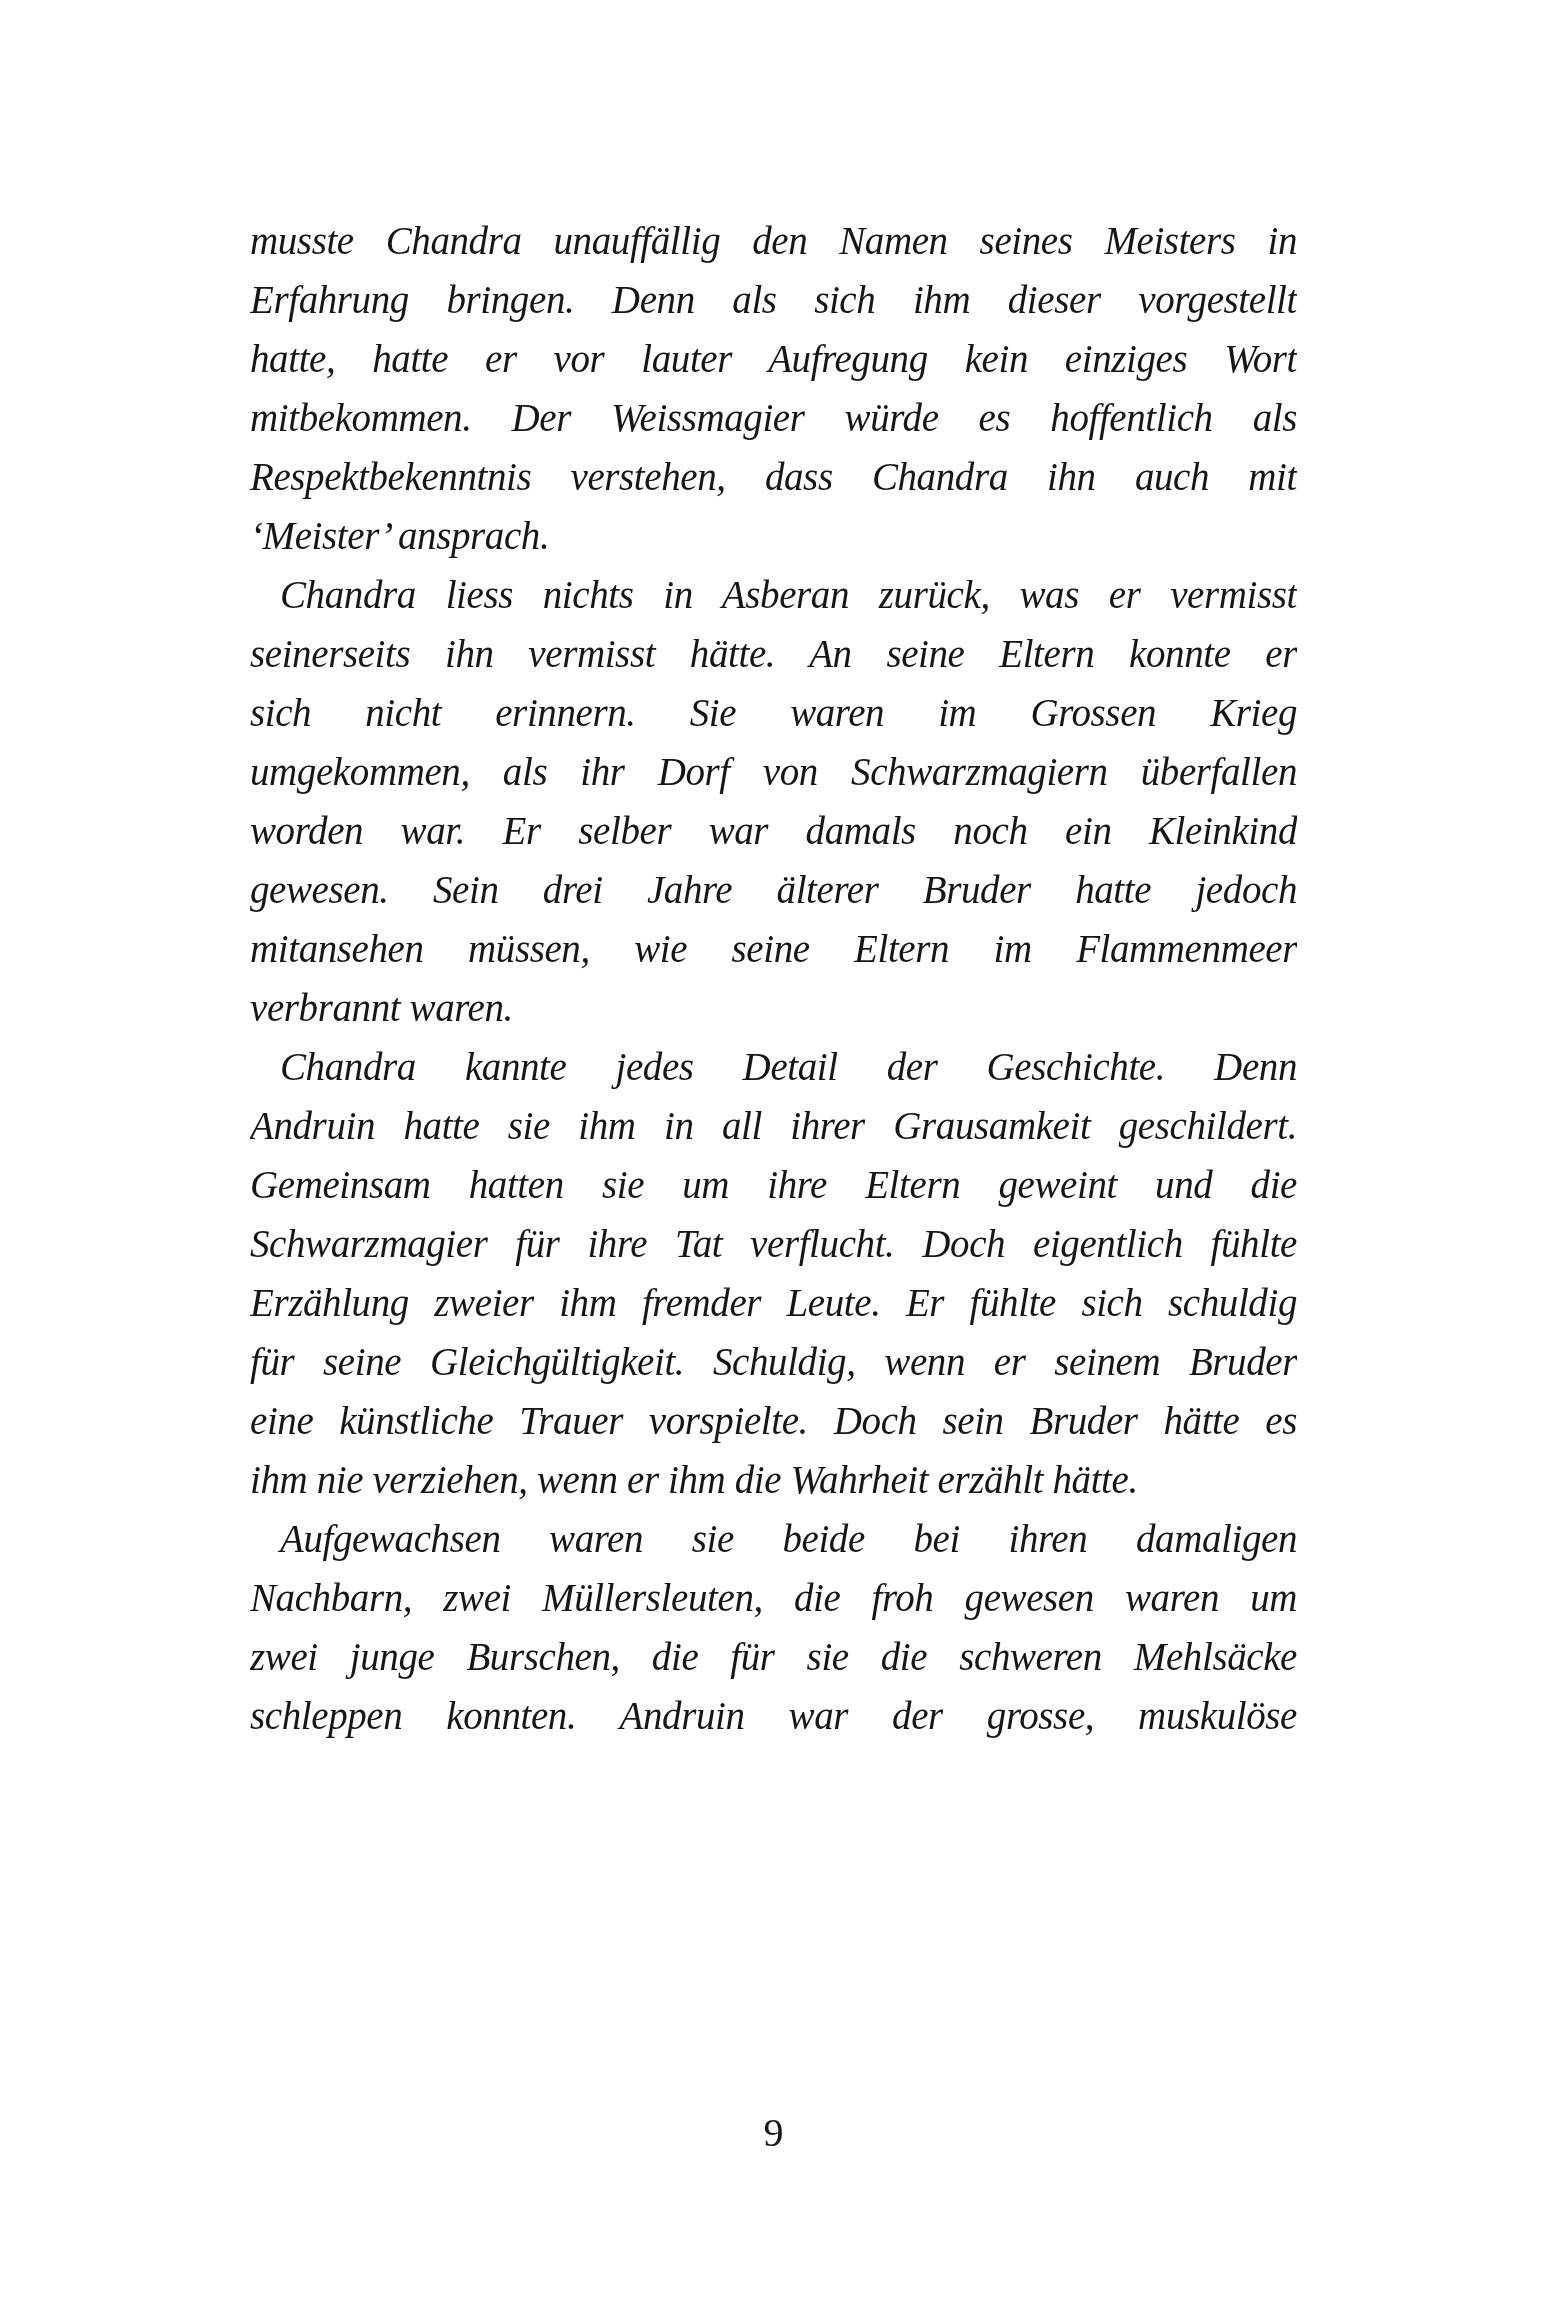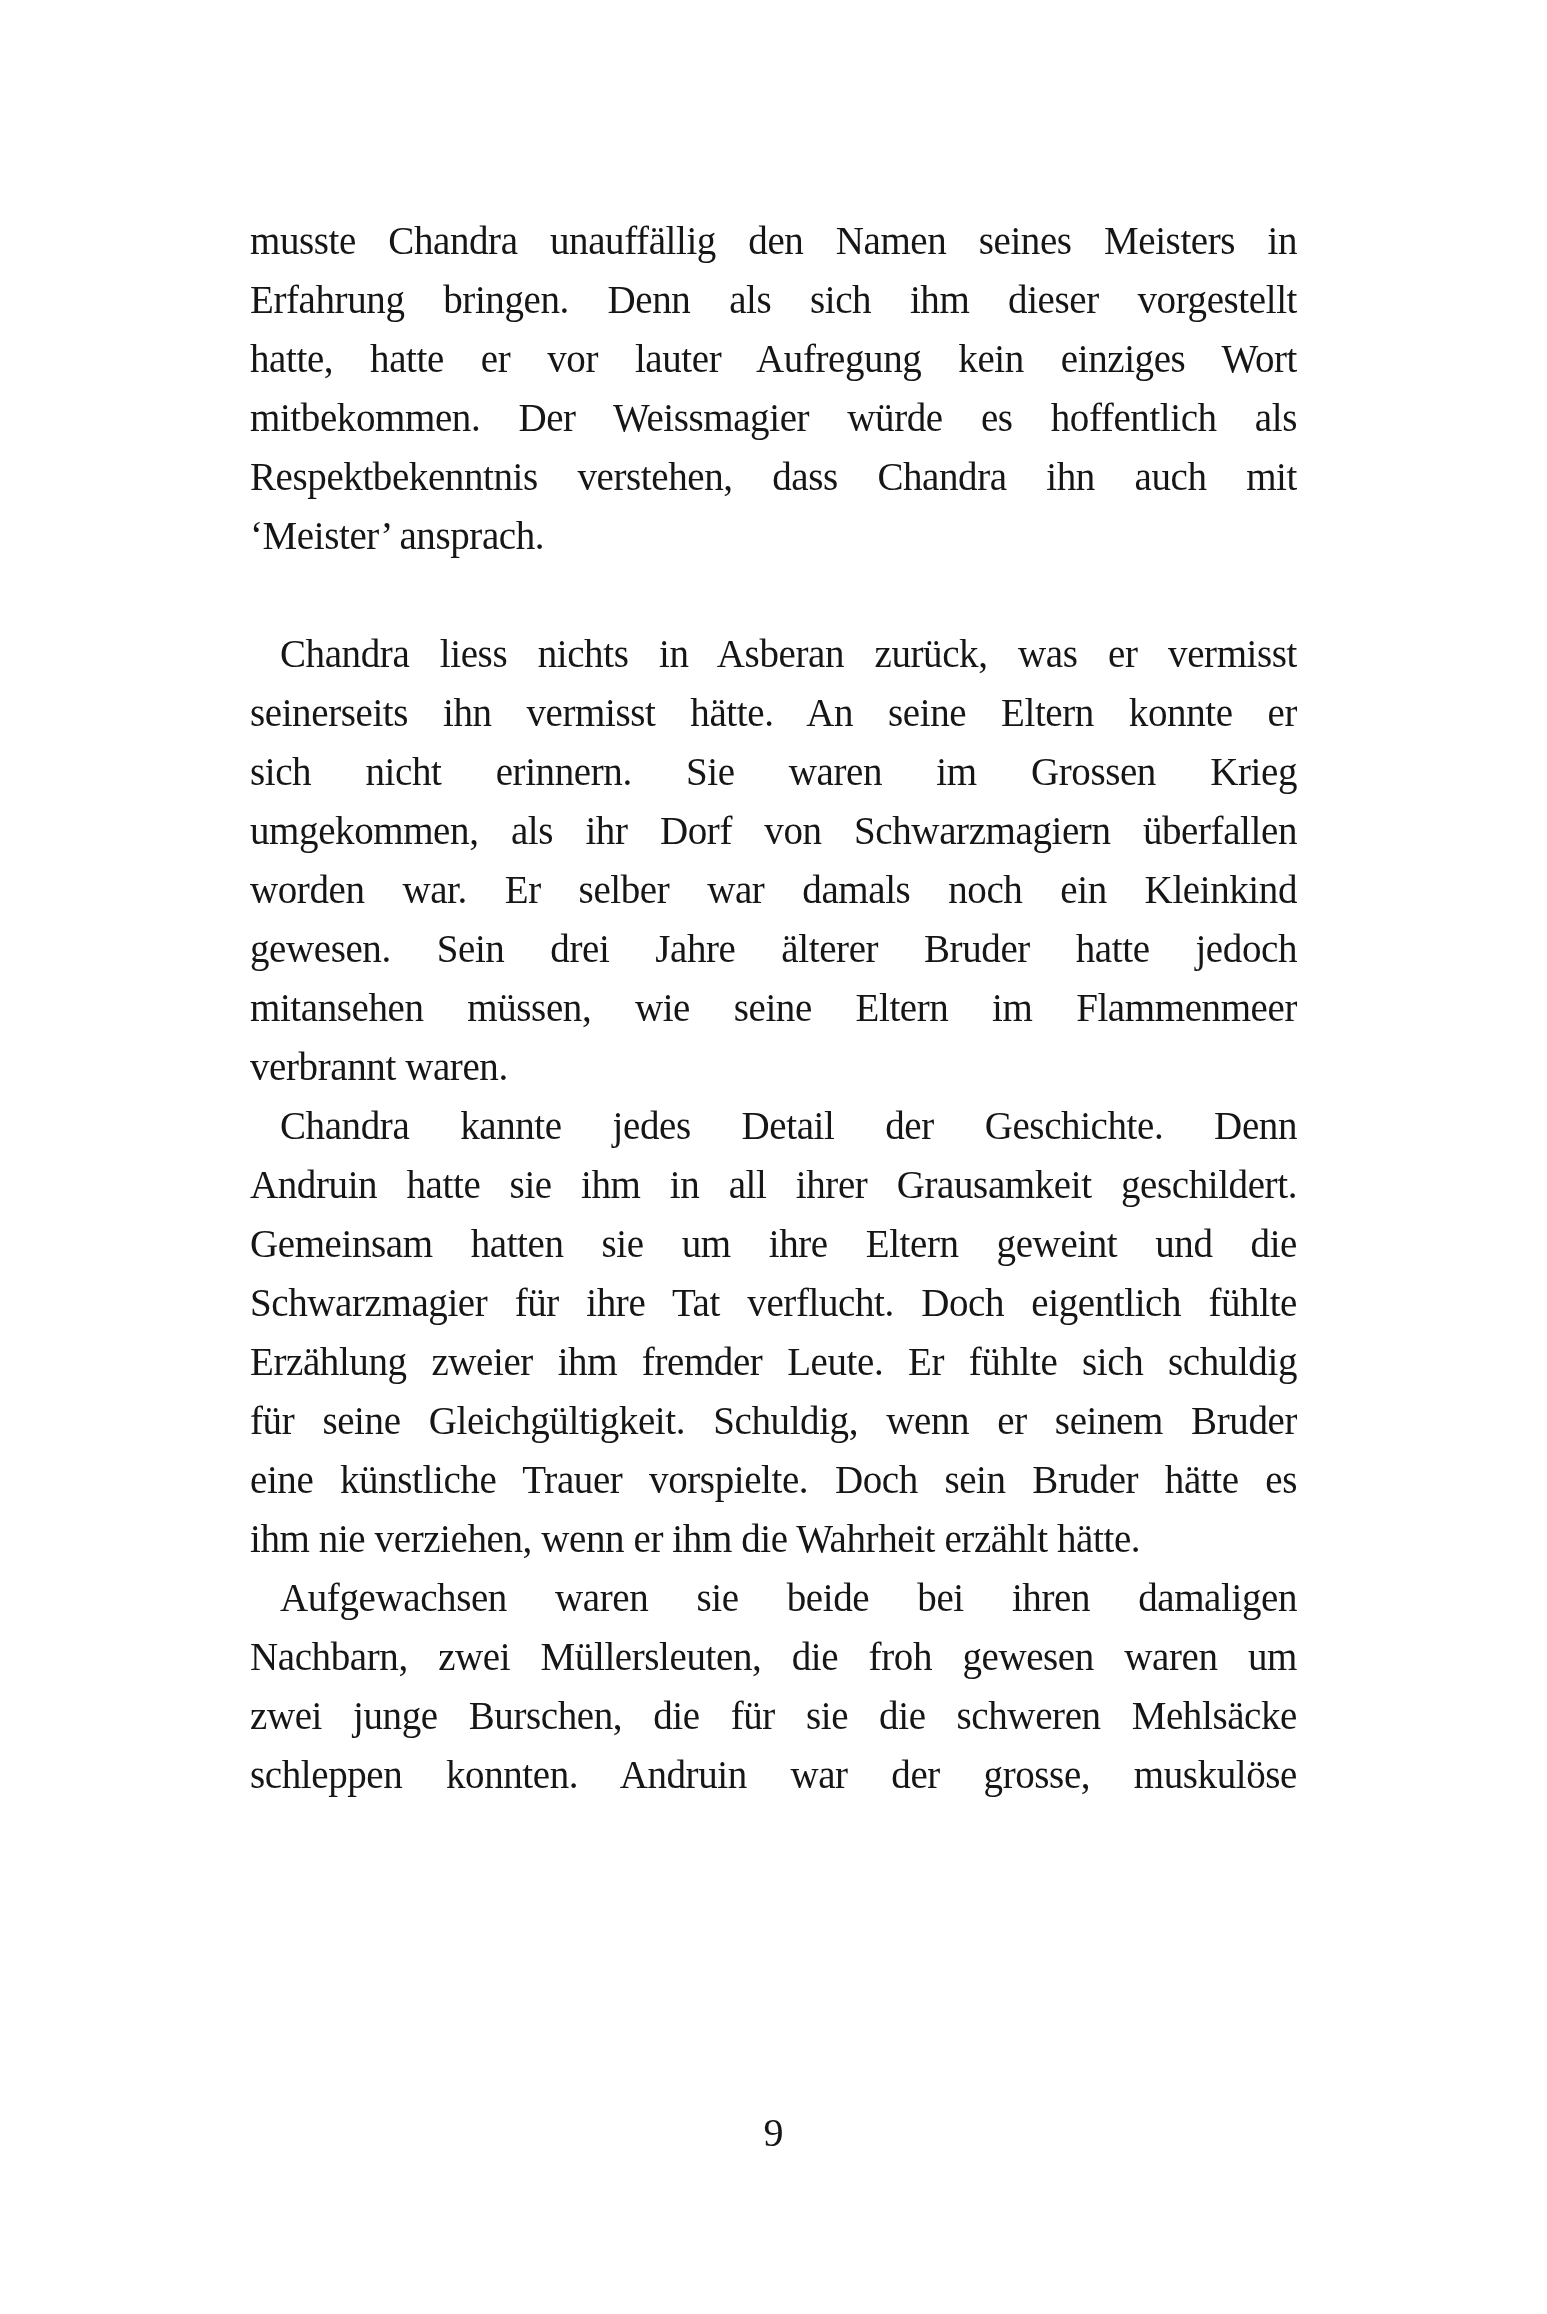--- a/index.html
+++ b/index.html
@@ -22,27 +22,27 @@
     width: 1047px;
     font-size: 39px;
     line-height: 59px;
     letter-spacing: -0.4px;
   }
   .paragraph {
     margin: 0;
     padding: 0;
   }
   .paragraph.scene-break {
-    margin-top: 59px;
   }
   .line {
     white-space: nowrap;
     overflow: hidden;
     text-align: justify;
     text-align-last: justify;
+    font-style: italic;
   }
   .line.last-left {
     text-align: center;
     text-align-last: left;
   }
   .paragraph.indent .line:first-child {
     padding-left: 30px;
   }
   .page-number {
     position: absolute;

